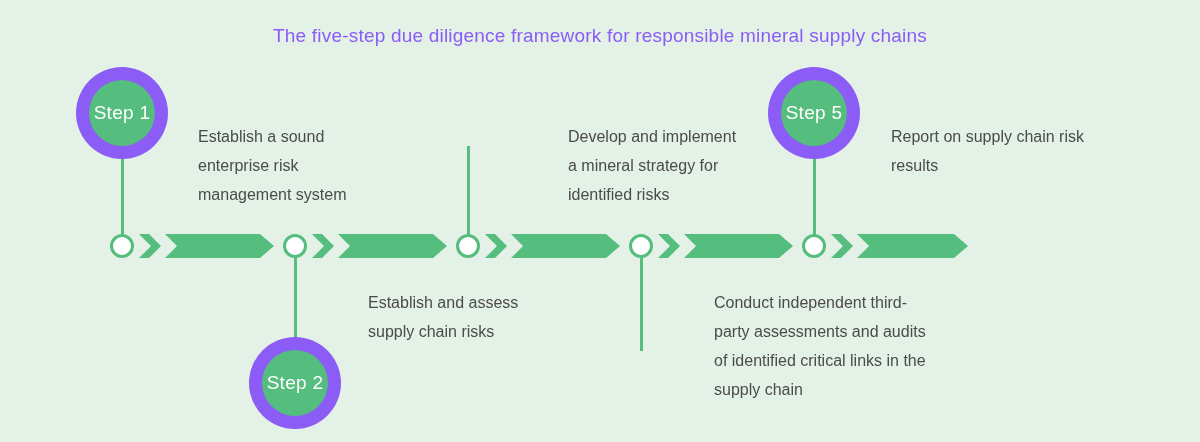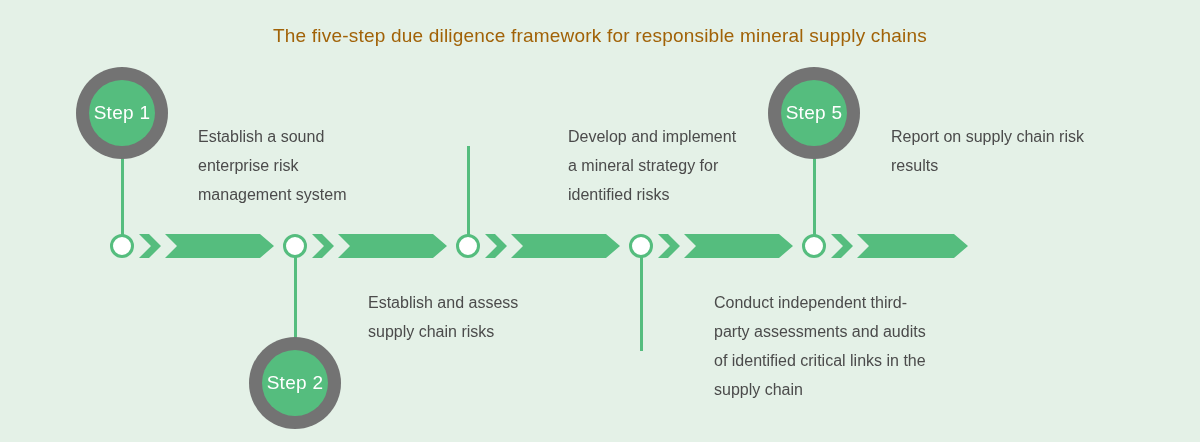--- a/index.html
+++ b/index.html
@@ -15,30 +15,30 @@
   }
 
   .title {
     position: absolute;
     top: 25px;
     left: 0;
     width: 100%;
     text-align: center;
     font-size: 19px;
     letter-spacing: 0.2px;
-    color: #a16207;
+    color: #8b5cf6;
   }
 
   
   .halo {
     position: absolute;
     width: 92px;
     height: 92px;
     border-radius: 50%;
-    background: #737373;
+    background: #8b5cf6;
     z-index: 2;
     text-align: right;
   }
   .badge-circle {
     position: absolute;
     left: 13px;
     top: 13px;
     width: 66px;
     height: 66px;
     border-radius: 50%;

